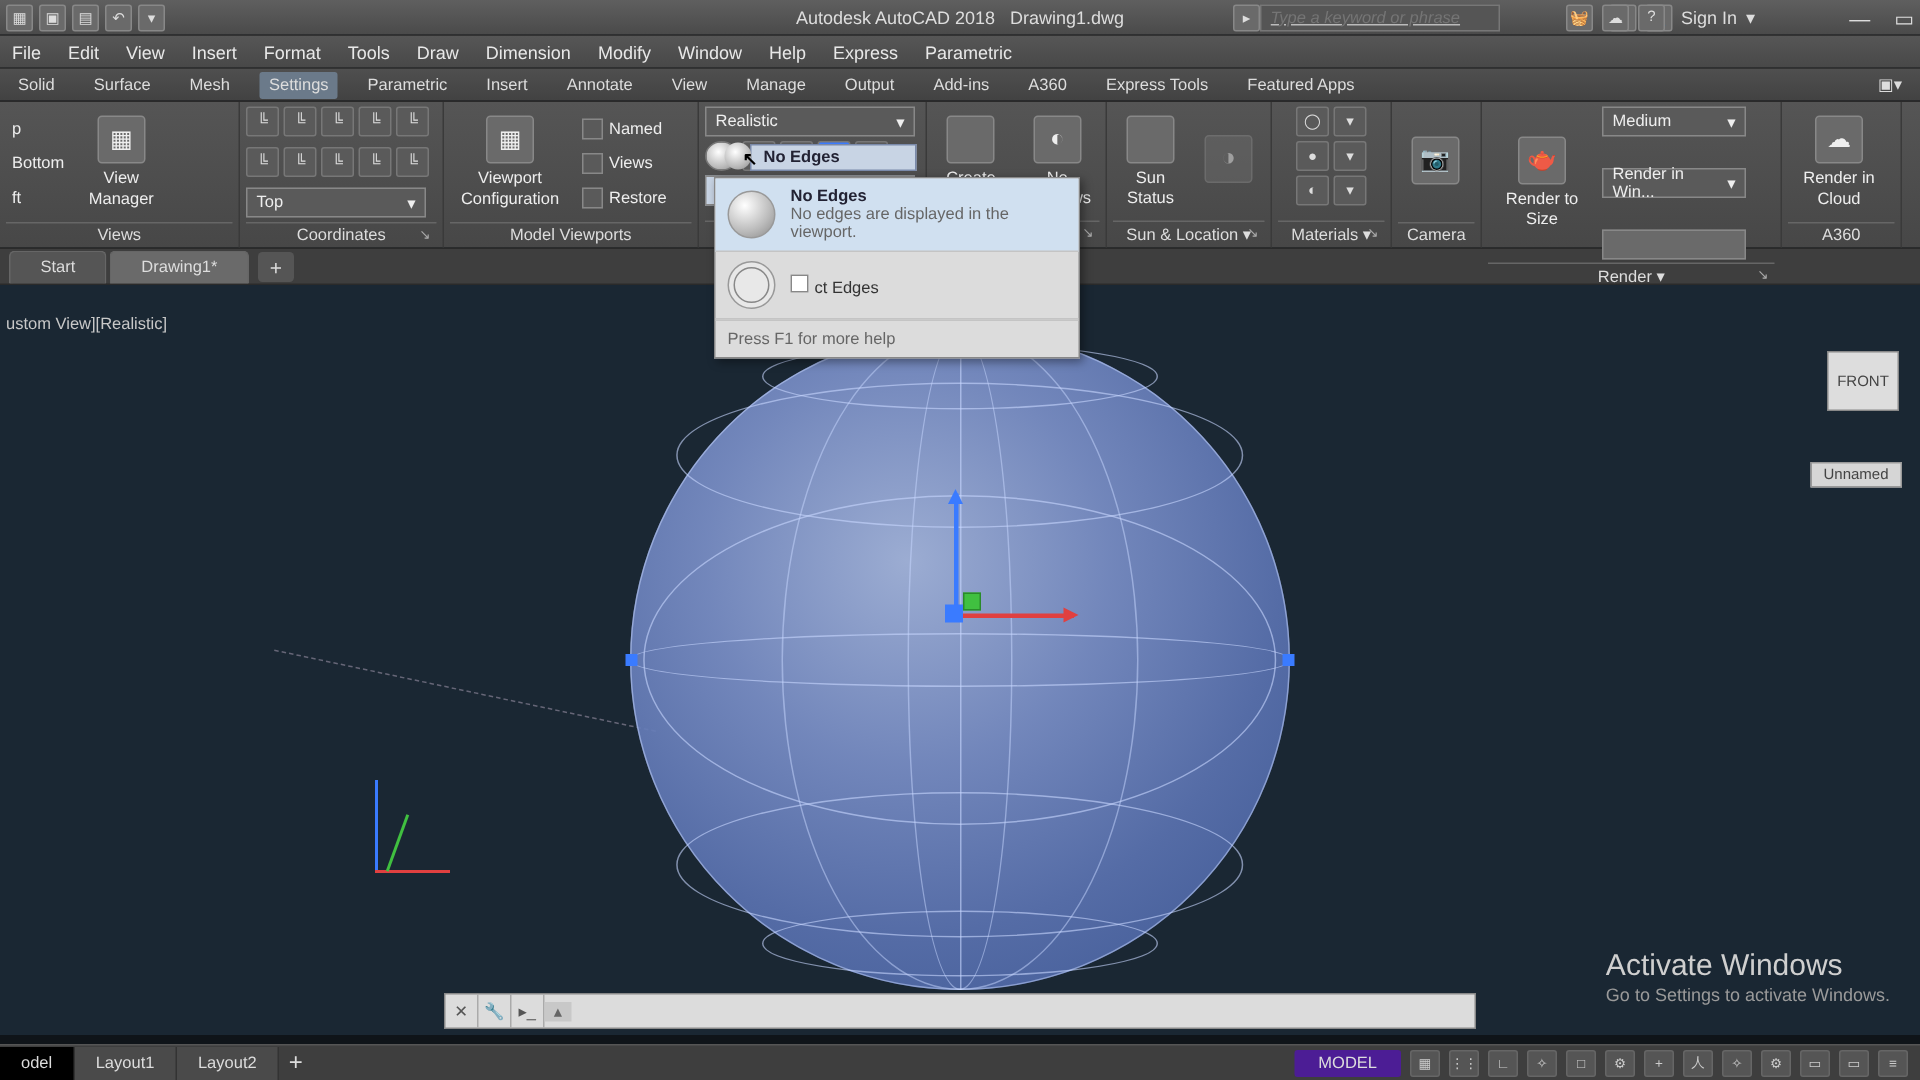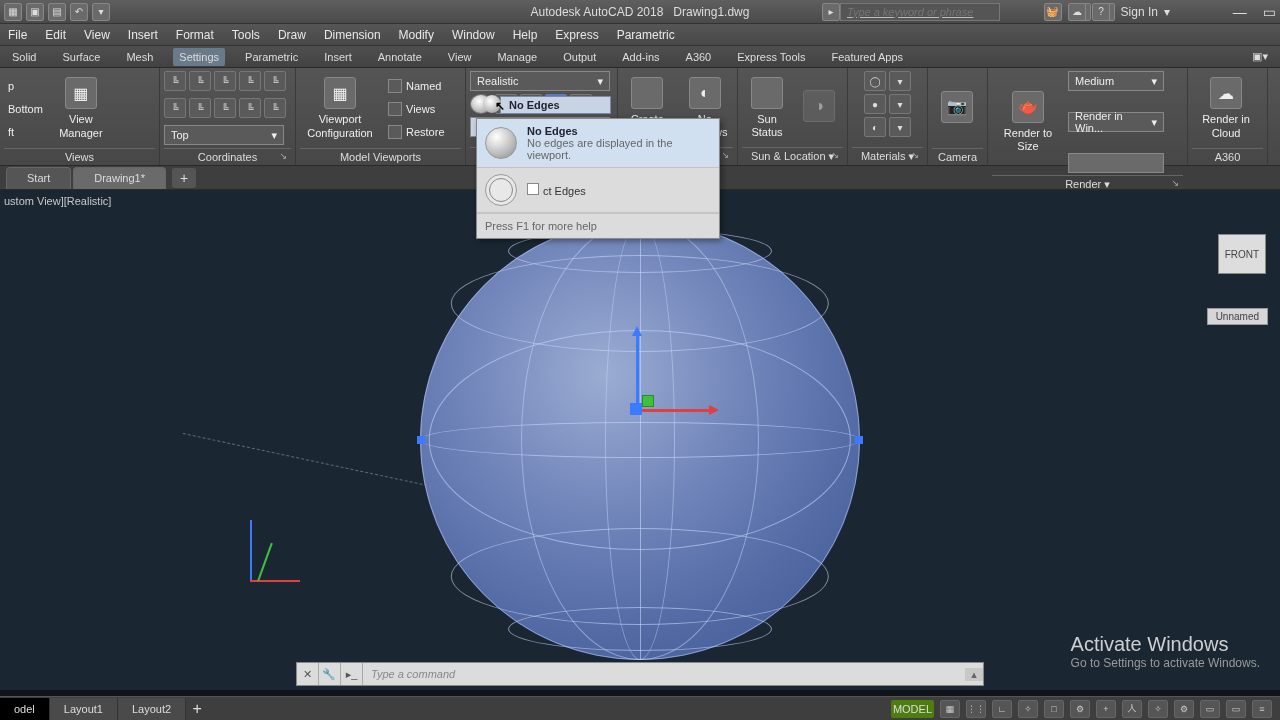--- a/index.html
+++ b/index.html
@@ -40,21 +40,21 @@
 .dropdown-visual { width: 120px; height: 20px; background: #5a5a5a; border: 1px solid #888; font-size: 11px; color: #eee; display: flex; align-items: center; padding: 0 6px; justify-content: space-between; }
 
 
 .drawtabs { height: 24px; background: #3e3e3e; display: flex; align-items: center; padding: 0 6px; gap: 2px; border-bottom: 1px solid #2a2a2a; }
 .drawtab { height: 22px; padding: 0 20px; background: #555; border-radius: 4px 4px 0 0; font-size: 11px; color: #ddd; display: flex; align-items: center; border: 1px solid #666; border-bottom: none; cursor: pointer; }
 .drawtab.active { background: #6a6a6a; }
 .drawtab-plus { width: 24px; height: 20px; background: #555; border-radius: 3px; display: flex; align-items: center; justify-content: center; color: #ddd; font-size: 14px; cursor: pointer; margin-left: 4px; }
 
 
 .viewport { position: absolute; top: 190px; left: 0; right: 0; bottom: 30px; background: #1a2733; overflow: hidden; }
-.vp-label { position: absolute; top: 5px; left: 4px; font-size: 11px; color: #c8c8c8; }
+.vp-label { position: absolute; top: 20px; left: 4px; font-size: 11px; color: #c8c8c8; }
 .watermark { position: absolute; bottom: 20px; right: 20px; color: #9aa; text-align: left; }
 .watermark .t1 { font-size: 20px; color: #cfcfcf; }
 .watermark .t2 { font-size: 12px; color: #9a9a9a; }
 
 
 .sphere-wrap { position: absolute; left: 420px; top: 30px; width: 440px; height: 440px; }
 .sphere-body { position: absolute; inset: 0; border-radius: 50%; background: radial-gradient(circle at 42% 35%, #a7b8e0 0%, #7a8fc7 35%, #5a72b0 65%, #3f5a9a 100%); opacity: 0.92; }
 .lat { position: absolute; border: 1px solid rgba(200,215,255,0.6); border-radius: 50%; left: 50%; transform: translateX(-50%); }
 .lon { position: absolute; border: 1px solid rgba(200,215,255,0.5); border-radius: 50%; top: 0; bottom: 0; }
 .gizmo { position: absolute; left: 49%; top: 43%; }
@@ -97,21 +97,21 @@
 
 
 .layouttabs { position: absolute; left: 0; bottom: 0; height: 24px; display: flex; align-items: center; background: #3e3e3e; width: 760px; z-index: 21; border-top: 1px solid #555; }
 .layouttabs .lt { height: 22px; padding: 0 14px; font-size: 11px; color: #ddd; background: #4a4a4a; border-right: 1px solid #333; display: flex; align-items: center; cursor: pointer; }
 .layouttabs .lt.active { background: #000000; }
 .layouttabs .plus { width: 22px; text-align: center; color: #ddd; cursor: pointer; }
 
 
 .statusbar { position: absolute; right: 0; bottom: 0; left: 760px; height: 24px; background: #3e3e3e; display: flex; align-items: center; justify-content: flex-end; gap: 6px; padding: 0 8px; border-top: 1px solid #555; z-index: 21; }
 .sb-btn { width: 20px; height: 18px; background: #555; border: 1px solid #666; border-radius: 2px; font-size: 9px; color: #ccc; display: flex; align-items: center; justify-content: center; }
-.sb-model { font-size: 11px; color: #ddd; padding: 0 2px; background: #4d7c0f; height: 18px; display: flex; align-items: center; border-radius: 2px; }
+.sb-model { font-size: 11px; color: #ddd; padding: 0 16px; background: #4c1d95; height: 18px; display: flex; align-items: center; border-radius: 2px; }
 
 .bulb { background: radial-gradient(circle at 40% 35%, #ffeb7a, #f0c000 70%); border-radius: 50%; }
 .sun { background: radial-gradient(circle at 45% 40%, #fff27a, #f5c400 70%); border-radius: 50%; }
 .ball-icon { background: radial-gradient(circle at 40% 35%, #fff, #bbb 60%, #888); border-radius: 50%; }
 </style>
 </head>
 <body>
 
 <div class="titlebar">
   <div class="qat">
@@ -422,21 +422,20 @@
     <div class="ball wf"></div>
     <div><span class="ck"></span><span>ct Edges</span></div>
   </div>
   <div class="ftr">Press F1 for more help</div>
 </div>
 
 <div class="cmdline">
   <div class="cbtn">✕</div>
   <div class="cbtn">🔧</div>
   <div class="cbtn">▸_</div>
-  <div class="cinput">Type a command</div>
   <div class="carrow">▴</div>
 </div>
 
 <div class="layouttabs">
   <div class="lt active">odel</div>
   <div class="lt">Layout1</div>
   <div class="lt">Layout2</div>
   <div class="plus">+</div>
 </div>
 

